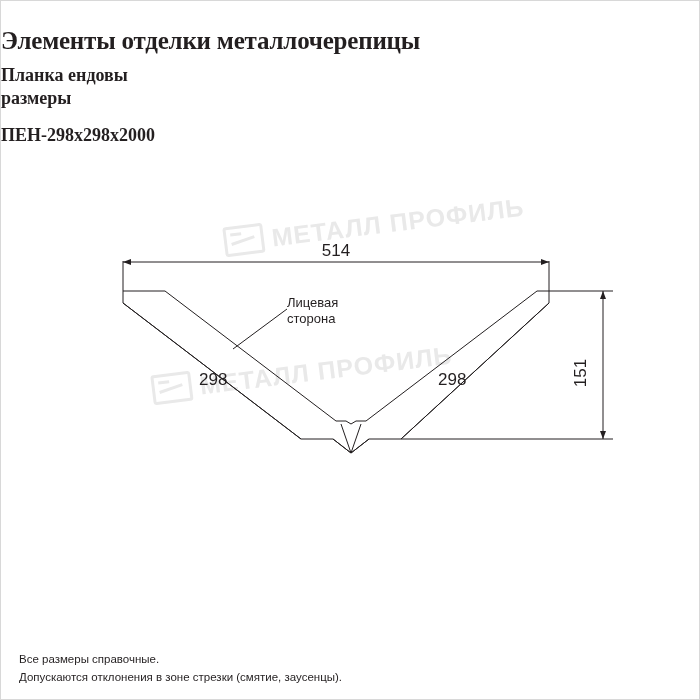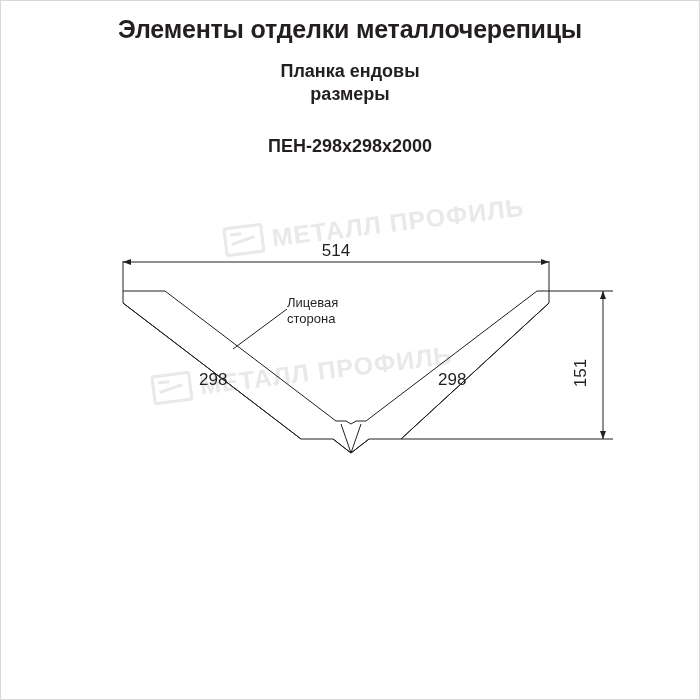--- a/index.html
+++ b/index.html
@@ -16,37 +16,37 @@
     overflow: hidden;
   }
   .page {
     position: relative;
     width: 700px;
     height: 700px;
     box-sizing: border-box;
     border: 1px solid #d8d8d8;
   }
   .header {
-    padding-top: 14px;
-    text-align: center;
+    padding-top: 26px;
+    font-family: Liberation Serif, serif;
   }
   .title-main {
     font-size: 25px;
     font-weight: bold;
     line-height: 1.15;
     letter-spacing: -0.2px;
   }
   .subtitle {
-    margin-top: 16px;
+    margin-top: 8px;
     font-size: 18px;
     font-weight: bold;
     line-height: 1.3;
   }
   .code {
-    margin-top: 28px;
+    margin-top: 13px;
     font-size: 18px;
     font-weight: bold;
     line-height: 1.3;
   }
   .drawing {
     position: absolute;
     left: 0;
     top: 180px;
     width: 700px;
     height: 430px;
@@ -180,14 +180,18 @@
         <line x1="400" y1="258" x2="612" y2="258" stroke="#231f20" stroke-width="1"></line>
         <line x1="602" y1="110" x2="602" y2="258" stroke="#231f20" stroke-width="1"></line>
         <polygon points="602,110 599,118 605,118" fill="#231f20"></polygon>
         <polygon points="602,258 599,250 605,250" fill="#231f20"></polygon>
         <text class="dim-label" x="585" y="192" text-anchor="middle" transform="rotate(-90 585 192)">151</text>
       </g>
 
     </svg>
   </div>
 
+  <div class="footer">
+    <div>Все размеры справочные.</div>
+    <div>Допускаются отклонения в зоне стрезки (смятие, заусенцы).</div>
+  </div>
 
 </div>
 
 </body></html>

